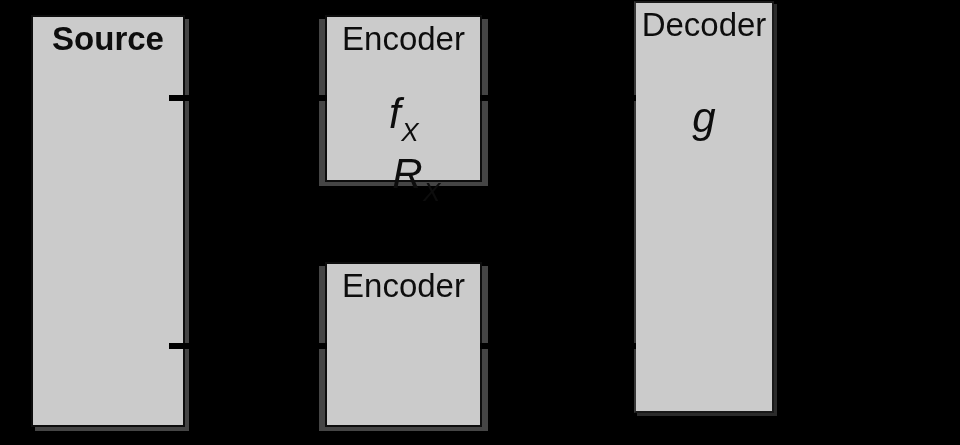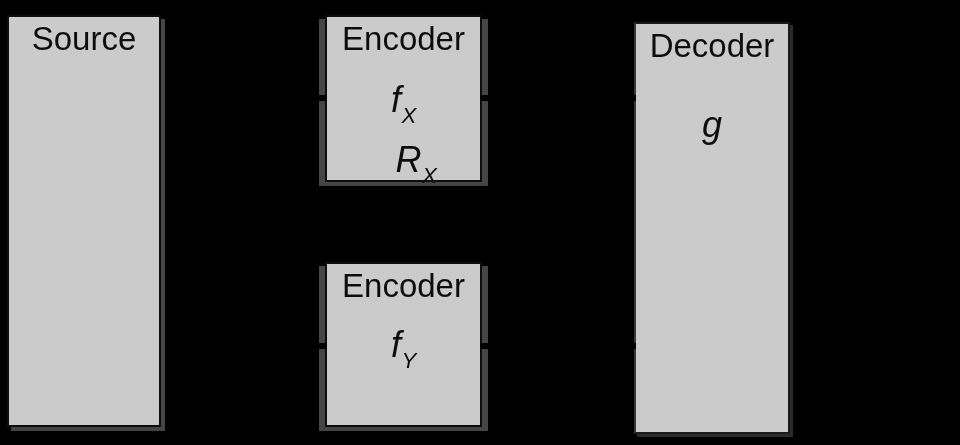--- a/index.html
+++ b/index.html
@@ -22,52 +22,54 @@
   }
   .box {
     position: absolute;
     box-sizing: border-box;
     background: var(--box-fill);
     border: 2px solid var(--box-border);
     text-align: center;
     z-index: 2;
   }
   #source-box {
-    left: 7px; top: 15px; width: 154px; height: 412px;
+    left: 31px; top: 15px; width: 154px; height: 412px;
     box-shadow: 4px 4px 0 0 var(--shadow);
+    font-weight: bold;
   }
   #encoder-x-box {
     left: 325px; top: 15px; width: 157px; height: 167px;
     box-shadow: 6px 4px 0 0 var(--shadow), -6px 4px 0 0 var(--shadow);
   }
   #encoder-y-box {
     left: 325px; top: 262px; width: 157px; height: 165px;
     box-shadow: 6px 4px 0 0 var(--shadow), -6px 4px 0 0 var(--shadow);
   }
   #decoder-box {
-    left: 634px; top: 22px; width: 156px; height: 412px;
+    left: 634px; top: 1px; width: 140px; height: 412px;
     border-color: #1a1a1a;
     border-left-color: #383838;
     box-shadow: 3px 3px 0 0 var(--decoder-shadow);
   }
   .box-title {
     position: absolute;
     left: 0; right: 0; top: 4px;
     font-size: 33px;
     line-height: 1.1;
     color: var(--text);
     white-space: nowrap;
   }
   .math-label {
     position: absolute;
     left: 0; right: 0;
-    font-size: 36px;
+    font-size: 42px;
     line-height: 1.15;
     color: var(--text);
     white-space: nowrap;
+    margin-top: 11px;
   }
   .math-label .it, .pair-label { font-style: italic; }
   .math-label sub {
     font-style: italic;
     font-size: 0.62em;
     position: relative;
     top: 0.12em;
     left: 0.02em;
   }
   #source-pair-label {
@@ -105,21 +107,20 @@
   </div>
 
   <div class="box" id="encoder-x-box">
     <div class="box-title">Encoder</div>
     <div class="math-label" id="encoder-x-func"><span class="it">f</span><sub>X</sub></div>
     <div class="math-label" id="encoder-x-rate"><span class="it">R</span><sub>X</sub></div>
   </div>
 
   <div class="box" id="encoder-y-box">
     <div class="box-title">Encoder</div>
-    <div class="math-label" id="encoder-y-func"><span class="it">f</span><sub>Y</sub></div>
   </div>
 
   <div class="box" id="decoder-box">
     <div class="box-title">Decoder</div>
     <div class="math-label" id="decoder-func"><span class="it">g</span></div>
   </div>
 
   <div class="arrow" id="arrow-x-source-to-encoder"></div>
   <div class="arrow" id="arrow-y-source-to-encoder"></div>
   <div class="arrow" id="arrow-rx-encoder-to-decoder"></div>

